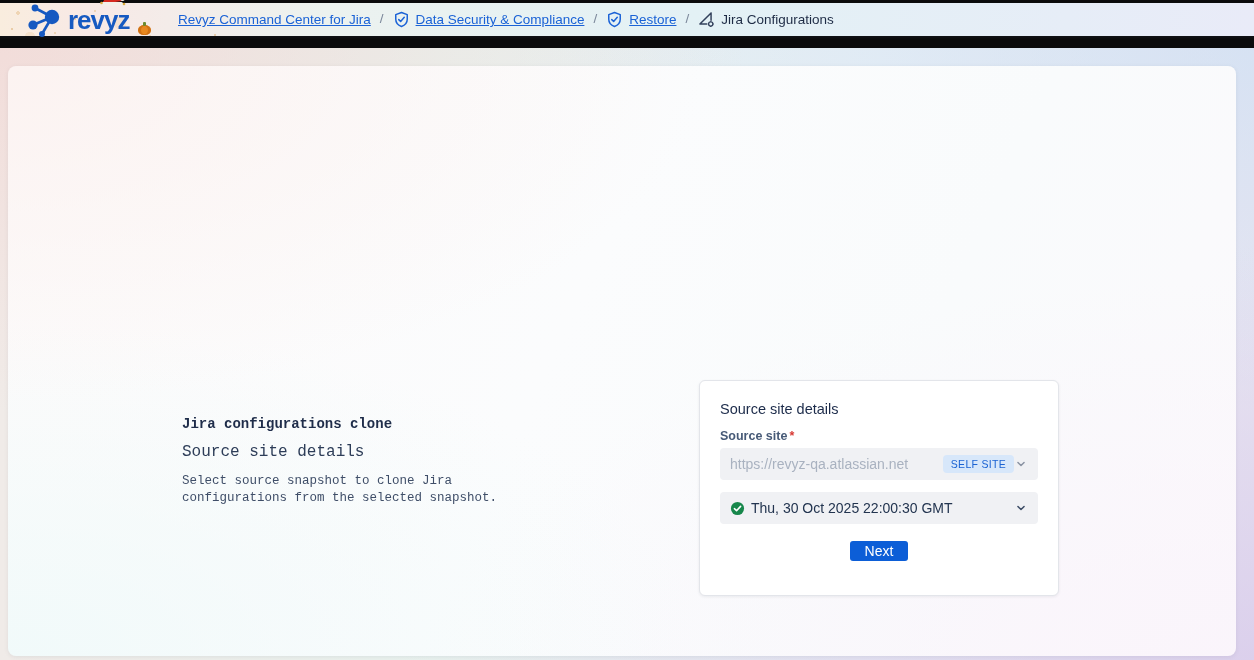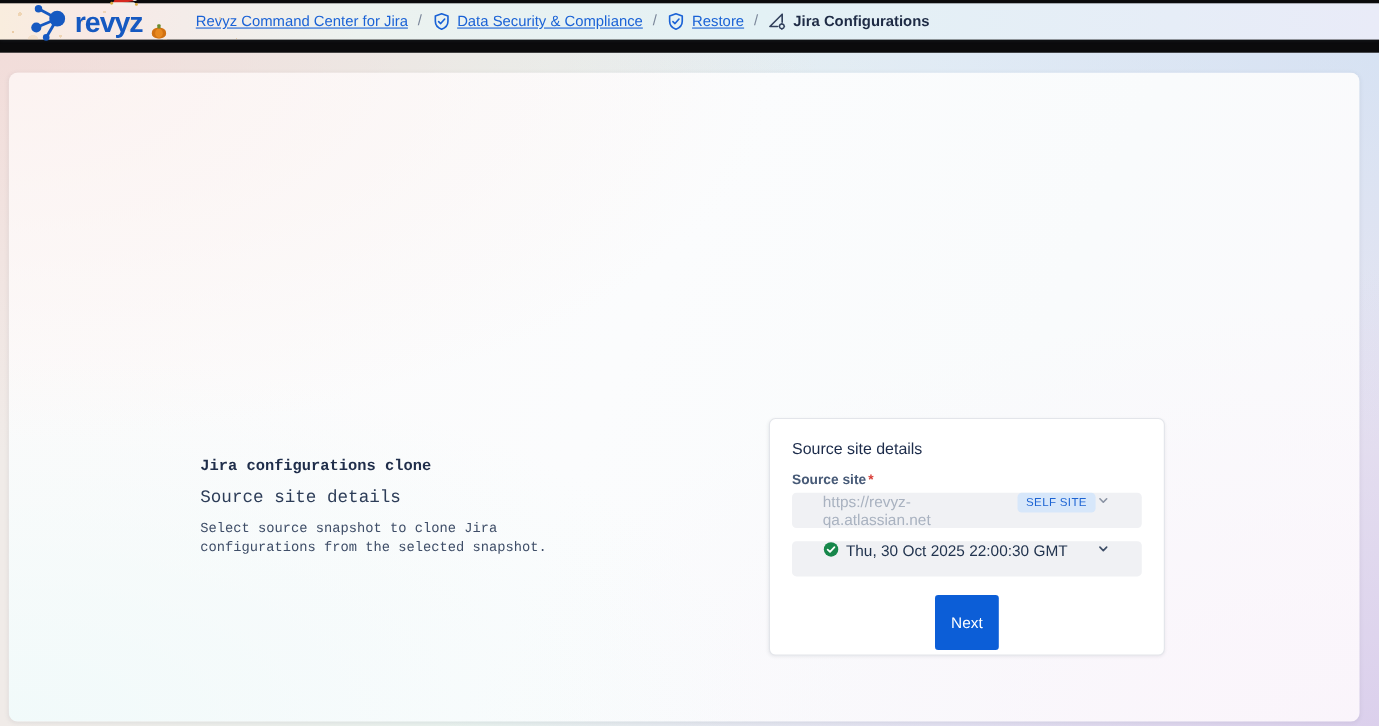--- a/index.html
+++ b/index.html
@@ -36,21 +36,21 @@
   .logo-text { color:#1659c1; font-size:26px; font-weight:700; letter-spacing:-1px; line-height:1; margin-left:4px; }
   .santa-hat { position:absolute; left:72px; top:-9px; }
   .pumpkin { position:absolute; left:112px; top:24px; width:13px; height:10px; background:#e8881f; border-radius:50% 50% 45% 45%;
              box-shadow:inset 3px 0 0 rgba(190,95,10,.55), inset -3px 0 0 rgba(190,95,10,.55); }
   .pumpkin::before { content:""; position:absolute; left:5px; top:-3px; width:3px; height:4px; background:#6d8b2f; border-radius:1px; }
 
   .breadcrumb { display:flex; margin-left:20px; font-size:13.5px; white-space:nowrap; }
   .breadcrumb a { color:#1a62d6; text-decoration:underline; cursor:pointer; }
   .crumb { display:flex; align-items:center; gap:6px; }
   .sep { color:#7a8699; margin:0 9px; }
-  .crumb-current { color:#1e2b45; font-weight:700; }
+  .crumb-current { color:#1e2b45; font-weight:400; }
   .bc-icon { display:inline-flex; flex:0 0 auto; }
 
   
   .page {
     position:absolute; top:48px; left:0; right:0; bottom:0;
     background:
       radial-gradient(at 0% 0%, rgba(243,213,210,.65), transparent 42%),
       radial-gradient(at 100% 100%, rgba(214,199,234,.7), transparent 48%),
       radial-gradient(at 100% 0%, rgba(203,224,244,.6), transparent 42%),
       linear-gradient(90deg,#f0ebe8 0%, #e8f2ee 35%, #e9eff5 70%, #e8e5f1 100%);
@@ -77,34 +77,34 @@
   .card {
     position:absolute; left:691px; top:314px; width:360px; height:216px;
     background:#ffffff; border:1px solid #e3e5ea; border-radius:6px;
     box-shadow:0 1px 3px rgba(40,50,70,.08);
     padding:20px;
   }
   .card h4 { font-size:14.5px; font-weight:400; color:#1c2b4a; margin-bottom:12px; }
   .field-label { display:block; font-size:12.5px; font-weight:700; color:#475a77; margin-bottom:5px; }
   .req { color:#d83a34; margin-left:2px; }
   .select {
-    display:flex; align-items:flex-start; height:32px; background:#f0f1f4; border-radius:4px;
-    padding:0 28px; margin-bottom:12px; cursor:pointer;
+    display:flex; align-items:center; height:32px; background:#f0f1f4; border-radius:4px;
+    padding:0 10px; margin-bottom:12px; cursor:pointer;
   }
   .select .ph { flex:1; font-size:14px; color:#a9b2c0; overflow:hidden; text-overflow:ellipsis; }
   .select .value { flex:1; font-size:14px; color:#22344f; margin-left:6px; }
   .badge {
     background:#d7e7fa; color:#1b63d3; font-size:10.5px; font-weight:400; letter-spacing:.3px;
     padding:3px 8px; border-radius:4px; flex:0 0 auto;
   }
   .chev { flex:0 0 auto; display:inline-flex; }
   .btn-row { display:flex; justify-content:center; margin-top:17px; }
   .next-btn {
     background:#0c5ed7; color:#ffffff; border:none; border-radius:3px;
-    font-family:"Liberation Sans", sans-serif; font-size:14px; padding:17px 15px; cursor:pointer;
+    font-family:"Liberation Sans", sans-serif; font-size:14px; padding:2px 15px; cursor:pointer;
   }
 </style>
 </head>
 <body>
 
 <div class="screen">
   <div class="window-top-edge"></div>
 
   <header class="topbar">
     <div class="festive-pattern"></div>

